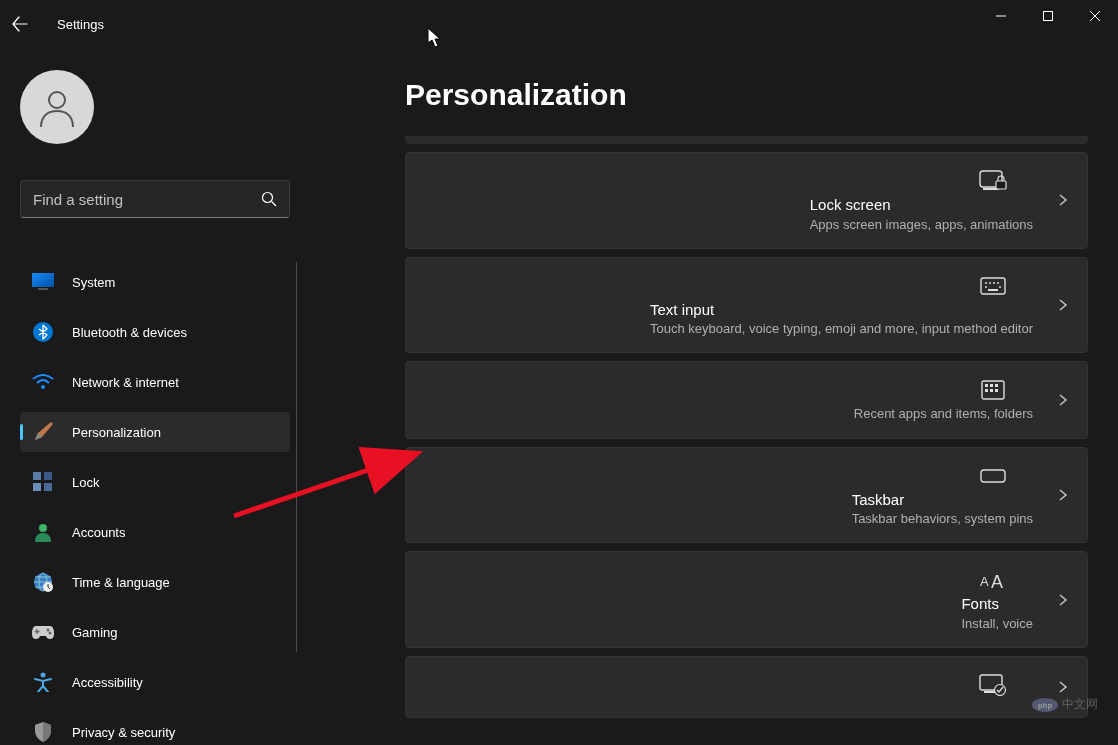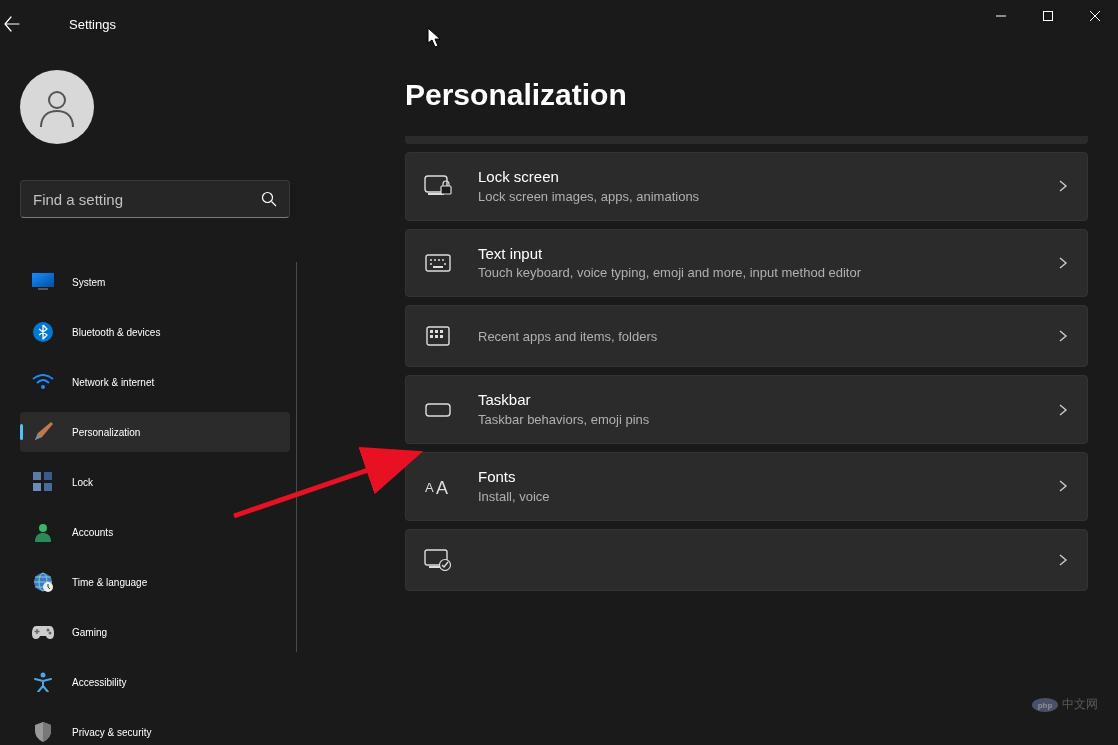--- a/index.html
+++ b/index.html
@@ -15,22 +15,21 @@
       background: #1a1a1a;
       color: #ffffff;
       border-radius: 8px;
       overflow: hidden;
       position: relative;
     }
     .titlebar {
       height: 48px;
       display: flex;
       align-items: center;
-      padding-left: 4px;
-      gap: 20px;
+      padding-left: 12px;
     }
     .back-btn {
       width: 40px;
       height: 36px;
       display: flex;
       align-items: center;
       justify-content: flex-start;
       cursor: pointer;
     }
     .app-title {
@@ -133,21 +132,21 @@
     .nav-icon {
       width: 22px;
       height: 22px;
       margin-right: 18px;
       flex-shrink: 0;
       display: flex;
       align-items: center;
       justify-content: center;
     }
     .nav-label {
-      font-size: 10px;
+      font-size: 13px;
       font-weight: 400;
     }
     .main {
       flex: 1;
       padding-left: 95px;
       padding-right: 30px;
       overflow: hidden;
     }
     .page-title {
       font-size: 30px;
@@ -161,24 +160,25 @@
       border-radius: 0 0 4px 4px;
       margin-bottom: 8px;
     }
     .setting-row {
       background: #2b2b2b;
       border: 1px solid #333;
       border-radius: 4px;
       margin-bottom: 8px;
       padding: 14px 54px 14px 18px;
       display: flex;
-      align-items: center;
+      align-items: flex-end;
       cursor: pointer;
       position: relative;
       min-height: 62px;
+      flex-direction: column;
     }
     .setting-icon {
       width: 28px;
       height: 28px;
       margin-right: 26px;
       display: flex;
       align-items: center;
       justify-content: center;
       flex-shrink: 0;
     }
@@ -397,21 +397,21 @@
       <div class="setting-icon">
         <svg width="28" height="22" viewBox="0 0 28 22">
             <rect x="1" y="1" width="22" height="16" rx="3" stroke="#ddd" stroke-width="1.4" fill="none"></rect>
             <rect x="4" y="18" width="16" height="2" fill="#ddd"></rect>
             <rect x="17" y="11" width="10" height="8" rx="1" fill="#1a1a1a" stroke="#ddd" stroke-width="1.2"></rect>
             <path d="M19 11 V9 Q19 6 22 6 Q25 6 25 9 V11" stroke="#ddd" stroke-width="1.2" fill="none"></path>
           </svg>
       </div>
       <div class="setting-text">
         <div class="title">Lock screen</div>
-        <div class="desc">Lock screen images, apps, animations</div>
+        <div class="desc">Apps screen images, apps, animations</div>
       </div>
       <svg class="chevron" width="12" height="12">
           <path d="M3 1 L9 6 L3 11" stroke="#ccc" stroke-width="1.4" fill="none"></path>
         </svg>
     </div>
 
     <div class="setting-row">
       <div class="setting-icon">
         <svg width="26" height="18" viewBox="0 0 26 18">
             <rect x="1" y="1" width="24" height="16" rx="2" stroke="#ddd" stroke-width="1.4" fill="none"></rect>
@@ -454,21 +454,21 @@
     </div>
 
     <div class="setting-row">
       <div class="setting-icon">
         <svg width="26" height="14" viewBox="0 0 26 14">
             <rect x="1" y="1" width="24" height="12" rx="3" stroke="#ddd" stroke-width="1.4" fill="none"></rect>
           </svg>
       </div>
       <div class="setting-text">
         <div class="title">Taskbar</div>
-        <div class="desc">Taskbar behaviors, emoji pins</div>
+        <div class="desc">Taskbar behaviors, system pins</div>
       </div>
       <svg class="chevron" width="12" height="12">
           <path d="M3 1 L9 6 L3 11" stroke="#ccc" stroke-width="1.4" fill="none"></path>
         </svg>
     </div>
 
     <div class="setting-row">
       <div class="setting-icon">
         <svg width="26" height="20" viewBox="0 0 26 20">
             <text x="0" y="16" font-size="13" fill="#ddd" font-family="serif">A</text>

